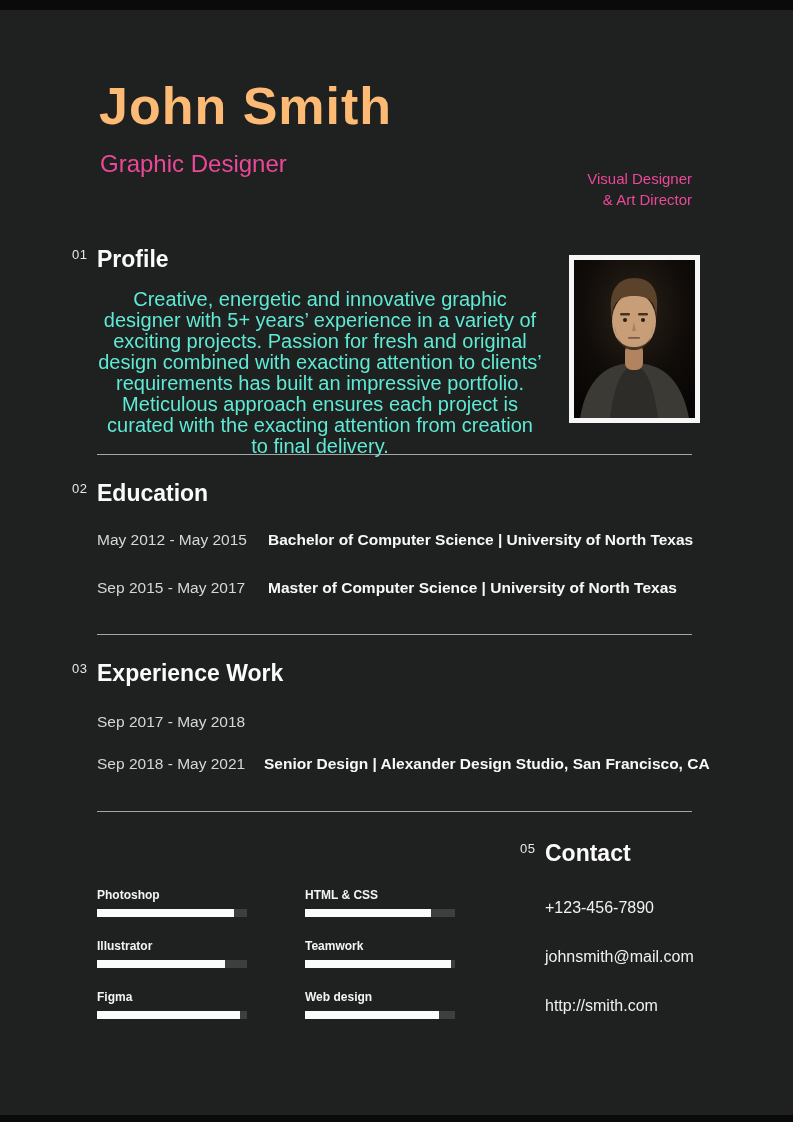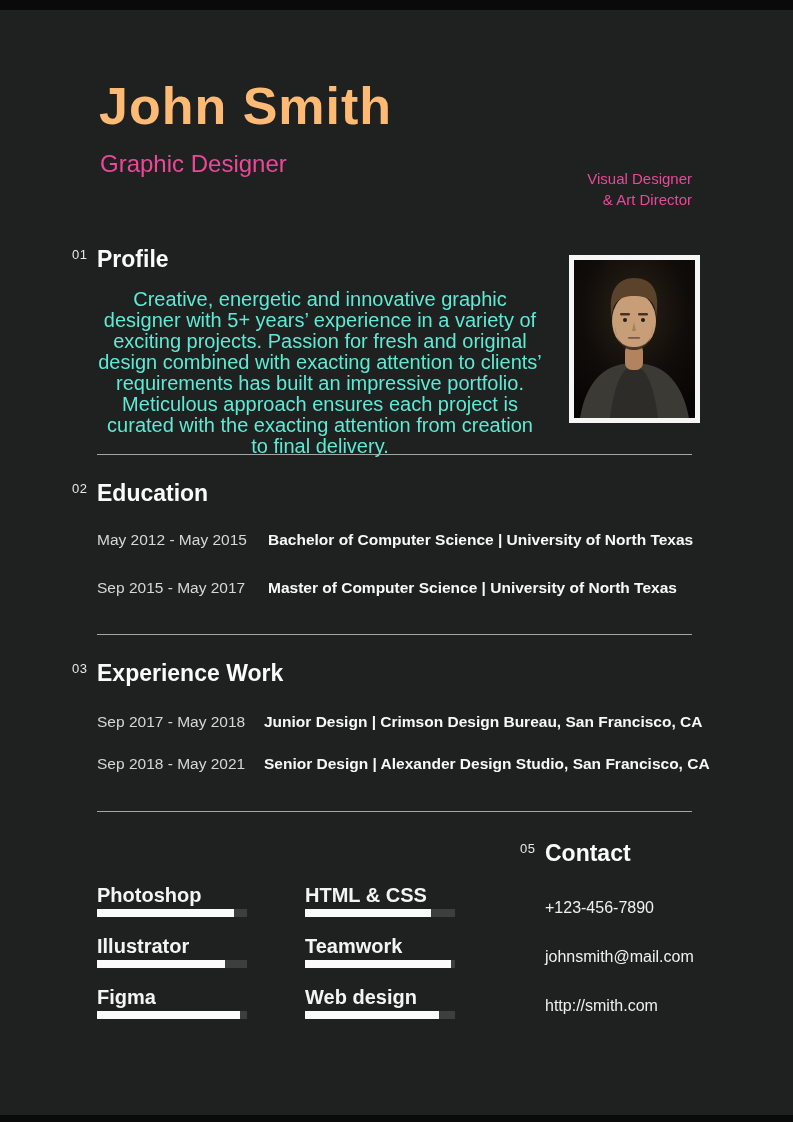--- a/index.html
+++ b/index.html
@@ -83,21 +83,21 @@
   #exp-row-1 { top:754px; }
 
   #skills-head  { left:97px;  top:839px; }
   #contact-head { left:545px; top:839px; }
 
   .skill-col { position:absolute; top:886px; width:150px; }
   #skill-col-left  { left:97px; }
   #skill-col-right { left:305px; }
   .skill { margin-bottom:20px; }
   .skill .label {
-    font-size:20px; font-weight:600; color:#f4f4f4;
+    font-size:12px; font-weight:600; color:#f4f4f4;
     line-height:18px; margin-bottom:5px; white-space:nowrap;
   }
   .bar { width:150px; height:8px; background:#3d3e3e; }
   .bar .fill { height:100%; background:#fbfbfb; }
 
   .contact-col { position:absolute; left:545px; top:899px; }
   .contact-item {
     font-size:16px; font-weight:500; color:#f0f0f0;
     line-height:18px; margin-bottom:31px; white-space:nowrap;
   }
@@ -163,21 +163,20 @@
   </div>
 
   <hr class="divider" id="hr2">
 
   <div class="section-head" id="exp-head">
     <span class="num">03</span>
     <span>Experience Work</span>
   </div>
   <div class="row exp" id="exp-row-0">
     <span class="dates">Sep 2017 - May 2018</span>
-    <span class="detail">Junior Design | Crimson Design Bureau, San Francisco, CA</span>
   </div>
   <div class="row exp" id="exp-row-1">
     <span class="dates">Sep 2018 - May 2021</span>
     <span class="detail">Senior Design | Alexander Design Studio, San Francisco, CA</span>
   </div>
 
   <hr class="divider" id="hr3">
 
 
   <div class="skill-col" id="skill-col-left">

